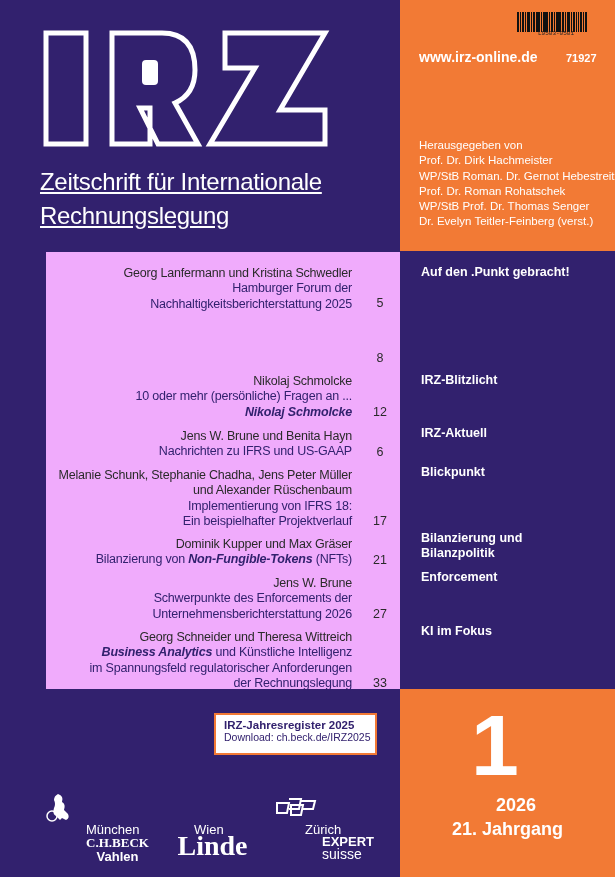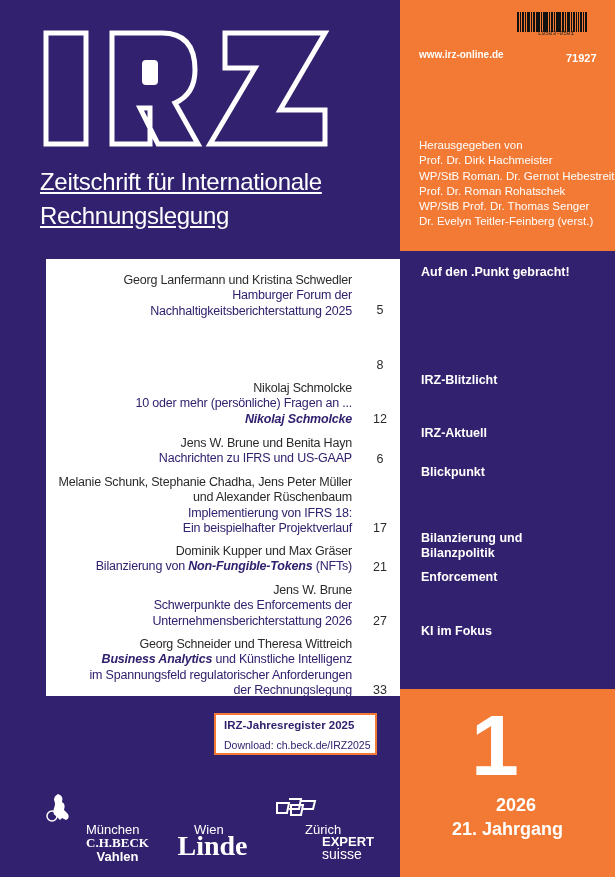--- a/index.html
+++ b/index.html
@@ -10,45 +10,45 @@
 
   
   .orange-top { position: absolute; left: 400px; top: 0; width: 215px; height: 251px; background: #f27a35; }
   .orange-bottom { position: absolute; left: 400px; top: 689px; width: 215px; height: 188px; background: #f27a35; }
 
   
   .barcode { position: absolute; left: 517px; top: 10px; width: 85px; height: 22px; display: flex; align-items: flex-end; gap: 1px; }
   .barcode span { display: block; background: #111; height: 20px; }
   .barcode-num { position: absolute; left: 538px; top: 30px; font-size: 6px; color: #222; font-family: "Liberation Mono", monospace; letter-spacing: 0; }
 
-  .website { position: absolute; left: 419px; top: 49px; color: #fff; font-size: 10px; font-weight: bold; }
+  .website { position: absolute; left: 419px; top: 49px; color: #fff; font-size: 14px; font-weight: bold; }
   .issn { position: absolute; left: 566px; top: 52px; color: #fff; font-size: 11px; font-weight: bold; }
 
   .editors { position: absolute; left: 419px; top: 138px; color: #fff; font-size: 11.5px; line-height: 15.3px; font-weight: normal; }
   .editors div { white-space: nowrap; }
 
   
   .logo { position: absolute; left: 40px; top: 28px; width: 300px; height: 122px; }
   .subtitle { position: absolute; left: 40px; top: 165px; color: #fff; font-size: 24px; line-height: 34px; letter-spacing: -0.3px; text-decoration: underline; }
 
   
-  .toc { position: absolute; left: 46px; top: 252px; width: 354px; height: 437px; background: #ffffff; margin-top: 7px; }
+  .toc { position: absolute; left: 46px; top: 252px; width: 354px; height: 437px; background: #f0abfc; }
   .toc-entry { position: absolute; right: 48px; text-align: right; color: #32216e; font-size: 12.5px; line-height: 15.4px; letter-spacing: -0.2px; }
   .toc-entry .authors { color: #2a2a2a; white-space: nowrap; }
   .toc-entry .title { color: #32216e; white-space: nowrap; }
   .toc-entry i { font-style: italic; font-weight: bold; }
   .toc-page { position: absolute; left: 323px; width: 22px; text-align: center; color: #2a2a2a; font-size: 12.5px; line-height: 15.4px; }
 
   
   .section { position: absolute; left: 421px; color: #fff; font-weight: bold; font-size: 12.5px; line-height: 14.5px; }
 
   
   .register { position: absolute; left: 214px; top: 713px; width: 163px; height: 42px; background: #fff; border: 2px solid #f27a35; padding: 4px 0 0 8px; }
   .register .r1 { font-size: 11.5px; font-weight: bold; color: #32216e; white-space: nowrap; }
-  .register .r2 { font-size: 10.5px; color: #32216e; margin-top: 8px; white-space: nowrap; }
+  .register .r2 { font-size: 10.5px; color: #32216e; margin-top: 0; white-space: nowrap; }
 
   
   .pub { position: absolute; color: #fff; text-align: center; margin-top: 43px; }
   .pub-city { position: absolute; color: #fff; font-size: 13px; }
 
   
   .issue-num { position: absolute; left: 440px; top: 700px; width: 110px; text-align: center; color: #fff; font-weight: bold; font-size: 86px; line-height: 90px; }
   .issue-year { position: absolute; left: 400px; top: 795px; width: 232px; text-align: center; color: #fff; font-size: 18px; font-weight: bold; line-height: 21px; }
   .issue-vol { position: absolute; left: 400px; top: 818px; width: 215px; text-align: center; color: #fff; font-size: 18px; font-weight: bold; line-height: 22px; }
 </style>

